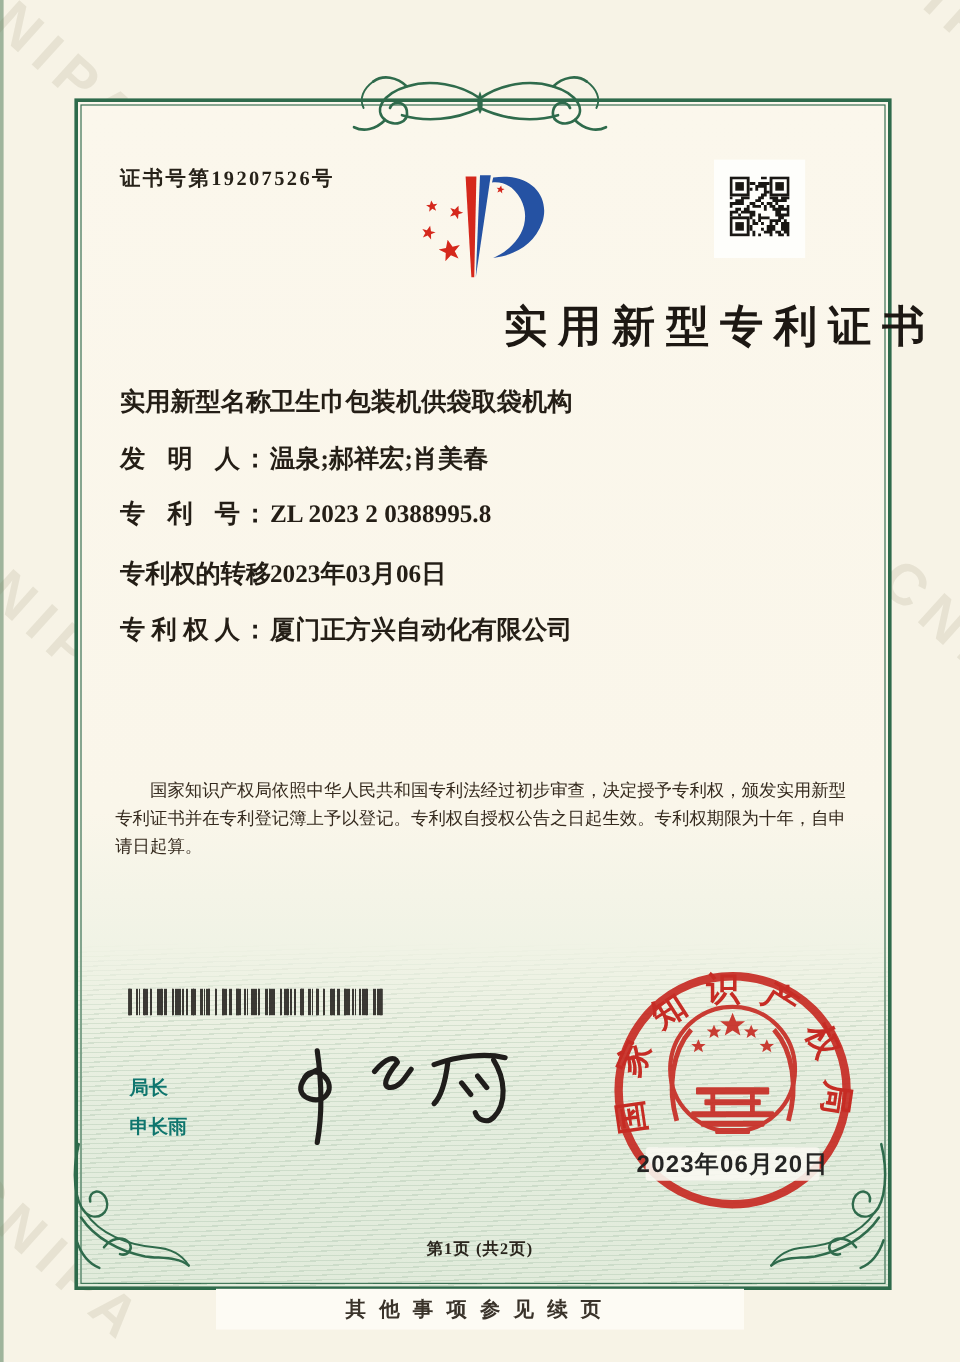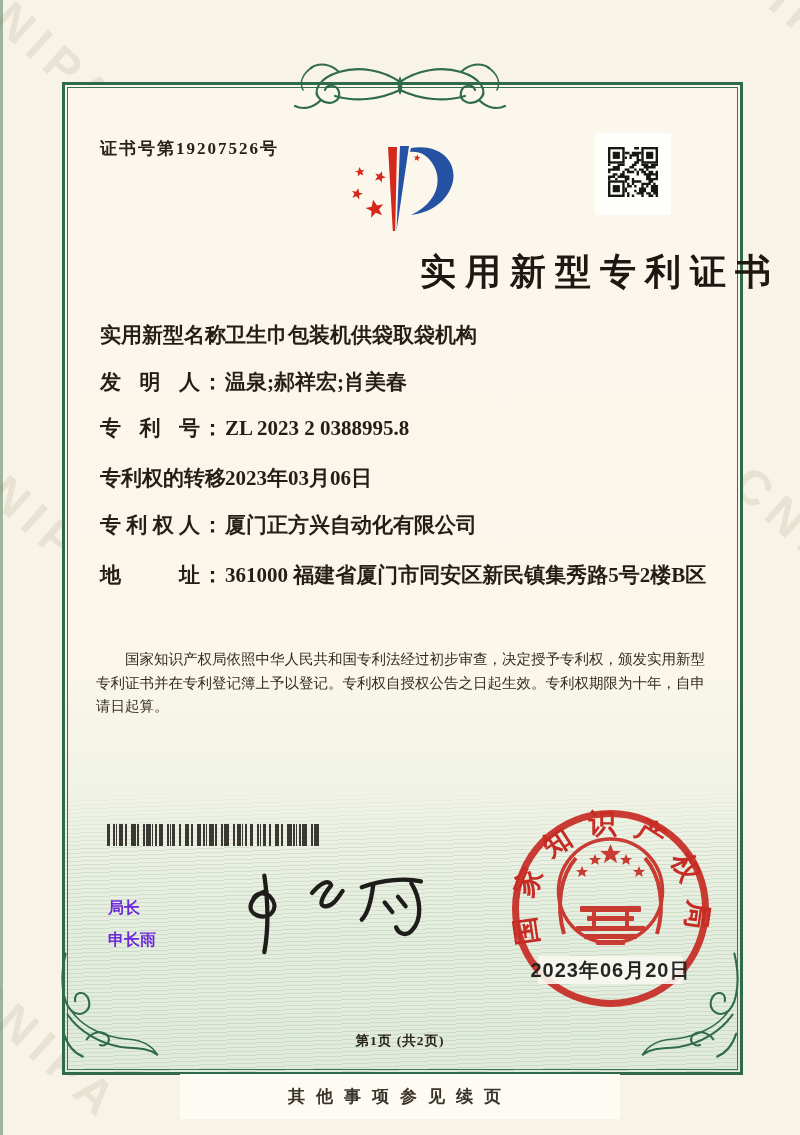--- a/index.html
+++ b/index.html
@@ -49,29 +49,29 @@
 
   .barcode{position:absolute;left:107px;top:824px;width:212px;height:22px;
      background:
        repeating-linear-gradient(90deg,#23201d 0 2px,rgba(0,0,0,0) 2px 6px),
        repeating-linear-gradient(90deg,#23201d 0 1px,rgba(0,0,0,0) 1px 9px),
        repeating-linear-gradient(90deg,#23201d 0 3px,rgba(0,0,0,0) 3px 13px);
      opacity:.88;}
 
   .officer{position:absolute;left:108px;top:892px;
      font-family:"Liberation Sans","DejaVu Sans",sans-serif;font-weight:700;
-     font-size:16px;color:#6d28d9;line-height:32px;}
+     font-size:16px;color:#0f766e;line-height:32px;}
   .sig{position:absolute;left:230px;top:862px;}
 
   .seal{position:absolute;left:508px;top:806px;opacity:.95;}
 
   .page-no{position:absolute;left:0;top:1032px;width:800px;text-align:center;
            font-size:13.5px;font-weight:600;color:#2a251d;letter-spacing:1px;}
 
-  .cont-strip{position:absolute;left:180px;top:1074px;width:440px;height:45px;
+  .cont-strip{position:absolute;left:180px;top:1074px;width:440px;height:34px;
               background:#fdfbf4;display:flex;align-items:center;justify-content:center;}
   .cont-strip span{font-size:17px;font-weight:600;letter-spacing:11px;color:#3a332a;}
 
   .ornament{position:absolute;pointer-events:none;}
 </style>
 </head>
 <body>
 
 <div class="page">
 
@@ -169,23 +169,20 @@
     <span class="flabel">发明人</span><span class="fcolon">：</span><span class="fvalue">温泉;郝祥宏;肖美春</span>
   </div>
   <div class="frow" style="top:414px;">
     <span class="flabel">专利号</span><span class="fcolon">：</span><span class="fvalue">ZL 2023 2 0388995.8</span>
   </div>
   <div class="frow" style="top:464px;">
     <span class="flabel">专利权的转移</span><span class="fcolon">：</span><span class="fvalue">2023年03月06日</span>
   </div>
   <div class="frow" style="top:511px;">
     <span class="flabel">专利权人</span><span class="fcolon">：</span><span class="fvalue">厦门正方兴自动化有限公司</span>
-  </div>
-  <div class="frow" style="top:561px;">
-    <span class="flabel">地址</span><span class="fcolon">：</span><span class="fvalue">361000 福建省厦门市同安区新民镇集秀路5号2楼B区</span>
   </div>
 
   <div class="paras">
     <p>国家知识产权局依照中华人民共和国专利法经过初步审查，决定授予专利权，颁发实用新型专利证书并在专利登记簿上予以登记。专利权自授权公告之日起生效。专利权期限为十年，自申请日起算。</p>
   </div>
 
   <div class="barcode"></div>
 
   <div class="officer">
     <div>局长</div>

